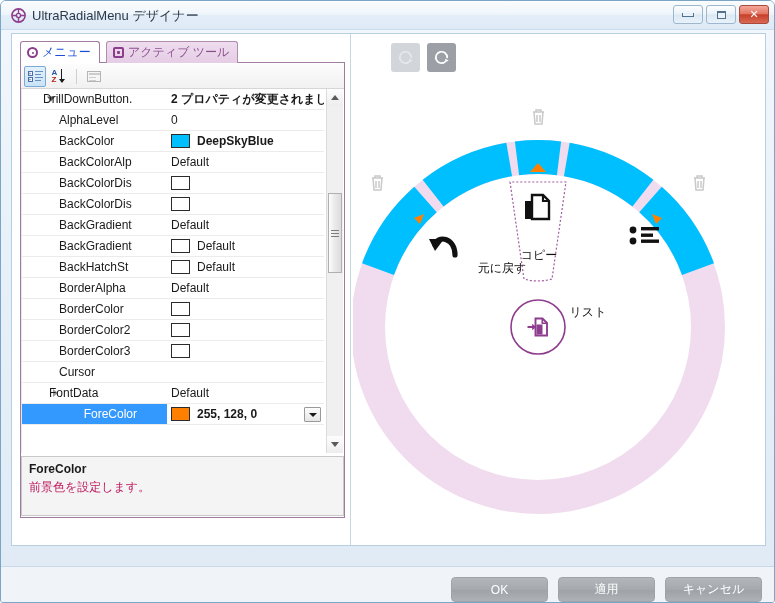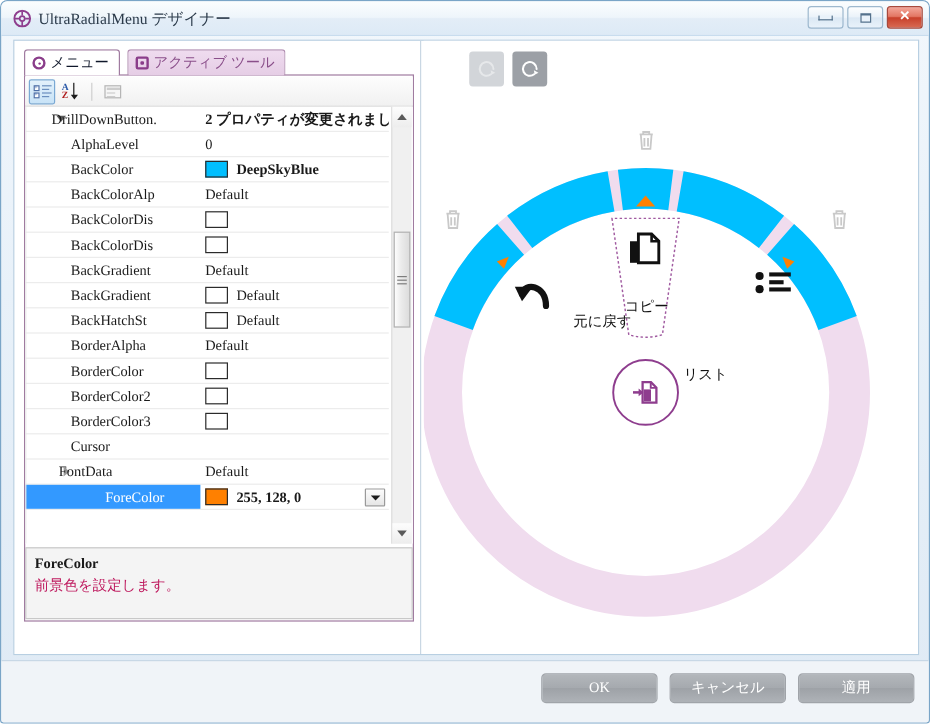--- a/index.html
+++ b/index.html
@@ -9,21 +9,20 @@
     font-size:12px;
     background:#ffffff;
   }
   .window{
     position:absolute;left:0;top:0;width:775px;height:603px;
     box-sizing:border-box;
     border:1px solid #7aa5c7;
     border-radius:6px 6px 3px 3px;
     background:linear-gradient(180deg,#f2f7fc 0%,#e8f1f9 40%,#dfeaf5 100%);
     overflow:hidden;
-    font-family:Liberation Serif, serif;
   }
   
   .titlebar{
     position:absolute;left:0;top:0;width:100%;height:29px;
     background:linear-gradient(180deg,#fbfdfe 0%,#eef5fb 48%,#e3edf7 52%,#ddeaf6 100%);
     border-bottom:1px solid #c8dcee;
     box-sizing:border-box;
   }
   .app-icon{
     position:absolute;left:10px;top:7px;width:15px;height:15px;
@@ -65,21 +64,21 @@
   .tabstrip{
     position:absolute;left:19px;top:40px;width:325px;height:22px;
   }
   .tab{
     position:absolute;top:0;height:22px;box-sizing:border-box;
     border:1px solid #b08cb0;border-bottom:none;
     border-radius:3px 3px 0 0;
     display:flex;align-items:center;gap:4px;padding:0 8px 0 6px;
     font-size:12px;white-space:nowrap;
   }
-  .tab.sel{left:0;background:#ffffff;color:#0f172a;z-index:3;border-color:#a07ba0;}
+  .tab.sel{left:0;background:#ffffff;color:#1d4ed8;z-index:3;border-color:#a07ba0;}
   .tab.unsel{left:86px;background:linear-gradient(180deg,#efdcef 0%,#e5cde5 100%);color:#8a4f8a;z-index:2;}
   .tabicon{width:11px;height:11px;border-radius:50%;border:2px solid #8a3d8a;box-sizing:border-box;position:relative;flex:0 0 auto;}
   .tabicon:after{content:"";position:absolute;left:2.5px;top:2.5px;width:2px;height:2px;background:#8a3d8a;border-radius:50%;}
   .tabicon.sq{border-radius:2px;}
   .tabicon.sq:after{left:2px;top:2px;width:3px;height:3px;border-radius:1px;}
 
   .tabpanel{
     position:absolute;left:19px;top:61px;width:325px;height:456px;
     background:#ffffff;border:1px solid #a07ba0;box-sizing:border-box;
   }
@@ -208,21 +207,21 @@
   .pbtn.dis{background:#d2d5d9;}
   .pbtn.en{background:#9ca0a6;}
   .radialwrap{position:absolute;left:0;top:0;width:412px;height:511px;}
   .lbl{
     position:absolute;font-size:12px;color:#111;white-space:nowrap;
     text-align:center;
   }
 
   
   .footer{
-    position:absolute;left:0;bottom:0;width:100%;height:52px;
+    position:absolute;left:0;bottom:0;width:100%;height:36px;
     background:#f0f4f8;border-top:1px solid #c8d8e6;box-sizing:border-box;text-align:right;
   }
   .fbtns{position:absolute;right:12px;top:10px;display:flex;gap:10px;}
   .fbtn{
     width:97px;height:25px;border-radius:4px;box-sizing:border-box;
     background:linear-gradient(180deg,#b3b7bb 0%,#a5a9ae 50%,#9ea2a7 51%,#aeb2b7 100%);
     border:1px solid #a0a4a9;
     color:#ffffff;font-size:12px;
     display:flex;align-items:center;justify-content:center;
   }
@@ -514,18 +513,18 @@
 
       <div class="lbl" style="left:104px;top:226px;width:90px;">元に戻す</div>
       <div class="lbl" style="left:141px;top:213px;width:90px;">コピー</div>
       <div class="lbl" style="left:190px;top:230px;width:90px;margin-top:40px;">リスト</div>
     </div>
   </div>
 
   <div class="footer">
     <div class="fbtns">
       <div class="fbtn">OK</div>
+      <div class="fbtn">適用</div>
       <div class="fbtn">キャンセル</div>
-      <div class="fbtn">適用</div>
     </div>
   </div>
 
 </div>
 
 </body></html>

